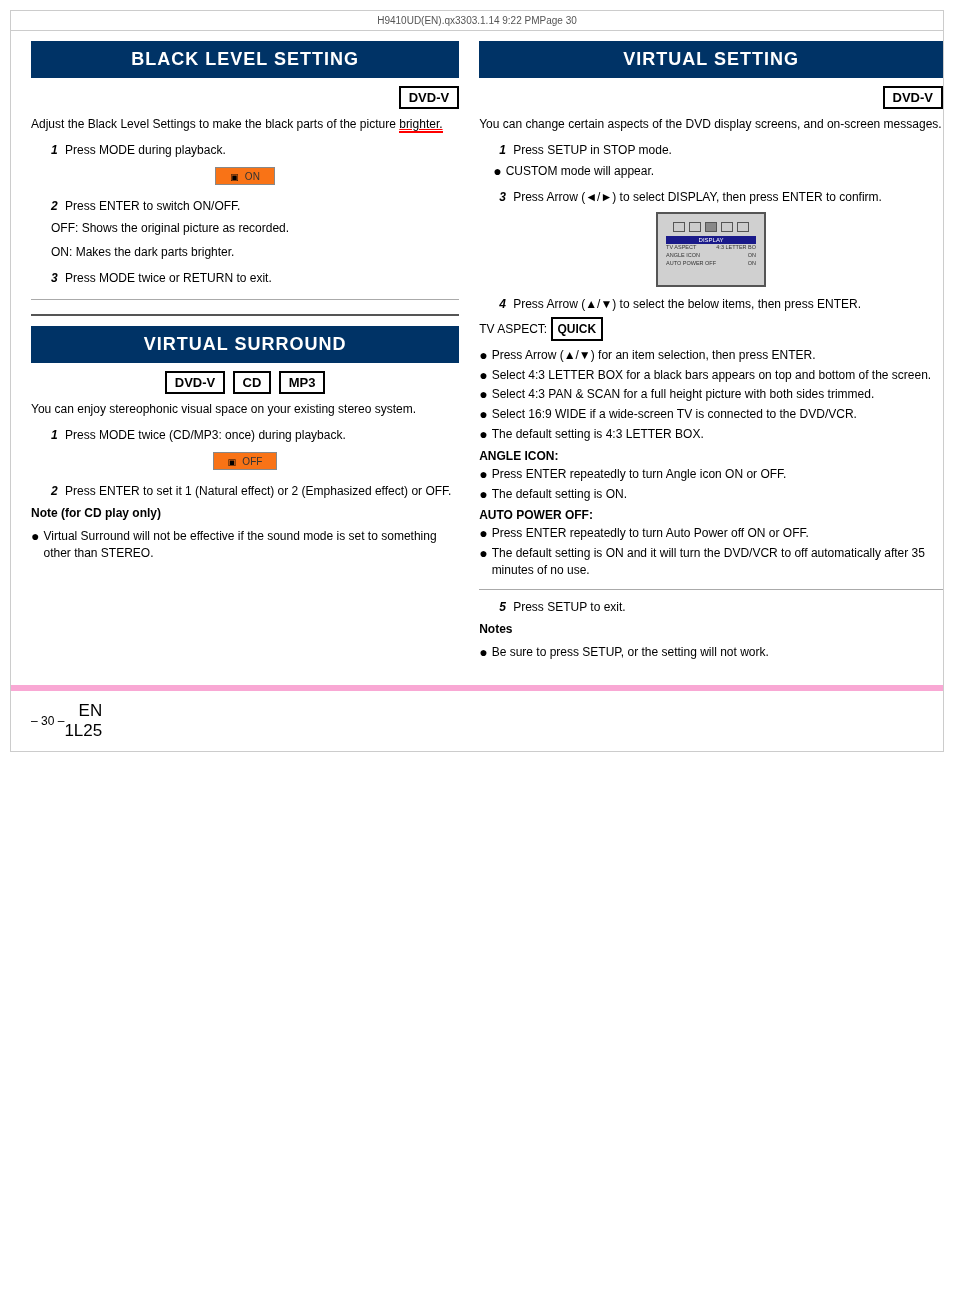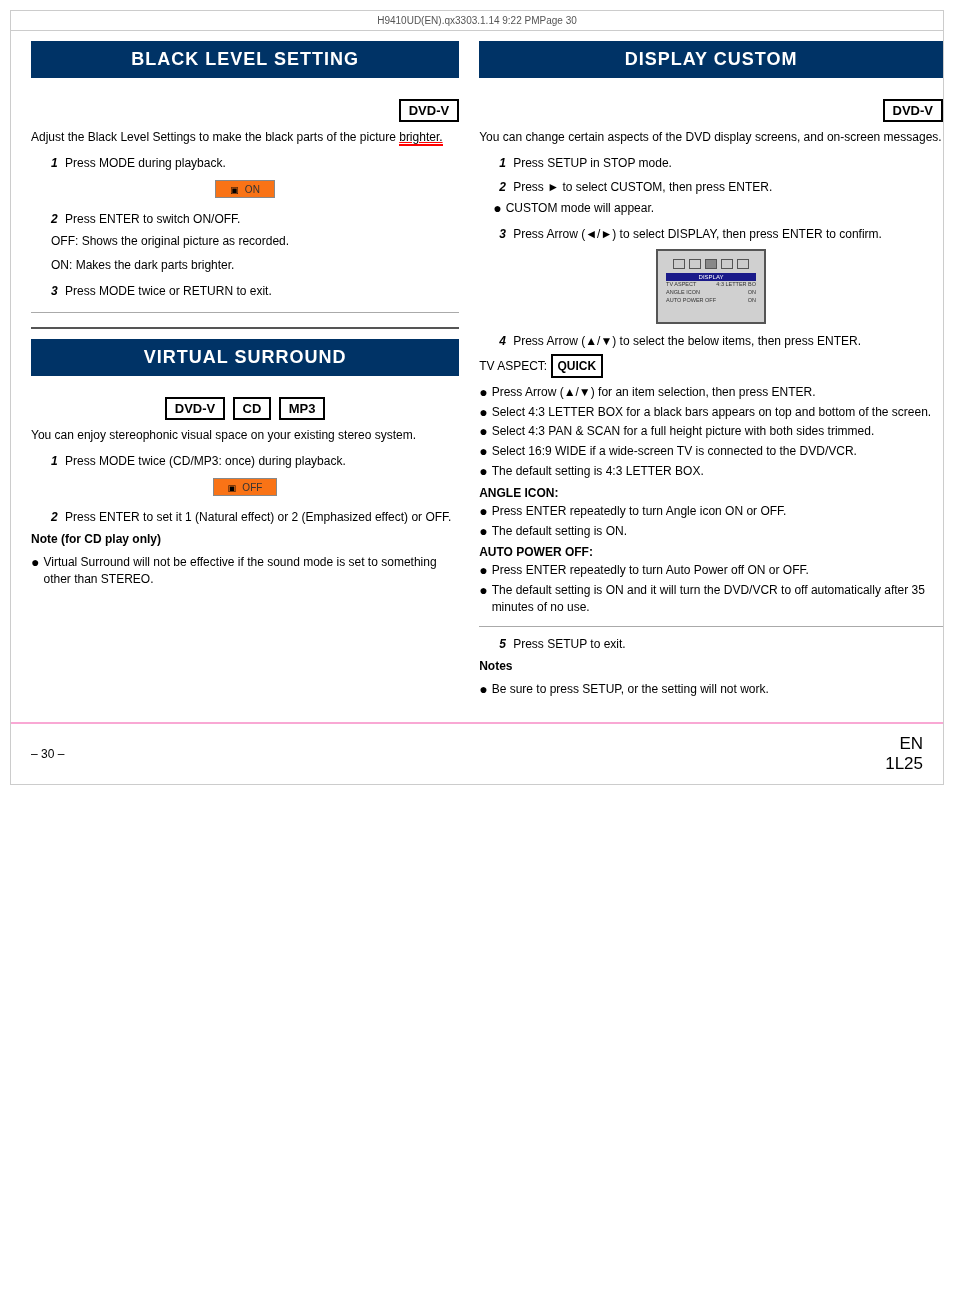--- a/index.html
+++ b/index.html
@@ -47,21 +47,21 @@
 
     
     .section-header {
       background: #003366;
       color: #fff;
       text-align: center;
       font-weight: bold;
       font-size: 18px;
       padding: 6px 22px;
       letter-spacing: 1px;
-      margin-bottom: 21px;
+      margin-bottom: 8px;
       border: 2px solid #003366;
     }
 
     
     .dvd-badge {
       display: inline-block;
       border: 2px solid #000;
       padding: 2px 8px;
       font-size: 13px;
       font-weight: bold;
@@ -203,25 +203,23 @@
       color: #333;
       padding: 2px 4px;
       line-height: 1.4;
     }
 
     
     .page-footer {
       text-align: center;
       padding: 10px 20px;
       font-size: 12px;
-      border-top: 2px solid #f9a8d4;
+      border-top: 6px solid #f9a8d4;
       display: flex;
-      justify-content: space-between;
       align-items: center;
-      gap: 27px;
     }
 
     .footer-right {
       font-size: 17px;
       text-align: right;
     }
 
     
     .virtual-section {
       border-top: 2px solid #555;
@@ -316,37 +314,33 @@
           <span class="bullet-dot">●</span>
           <span>Virtual Surround will not be effective if the sound mode is set to something other than STEREO.</span>
         </div>
       </div>
 
     </div>
 
     <div class="right-column">
 
       <div class="section-container">
-        <div class="section-header">DISPLAY CUSTOM</div>
+        <div class="section-header">VIRTUAL SETTING</div>
 
         <div class="clearfix">
           <div class="dvd-badge">DVD-V</div>
         </div>
 
         <p class="body-text">You can change certain aspects of the DVD display screens, and on-screen messages.</p>
 
         <div class="step">
           <span class="step-num">1</span>
           <span>Press SETUP in STOP mode.</span>
         </div>
 
-        <div class="step">
-          <span class="step-num">2</span>
-          <span>Press ► to select CUSTOM, then press ENTER.</span>
-        </div>
         <div class="bullet-item" style="margin-left:14px;">
           <span class="bullet-dot">●</span>
           <span>CUSTOM mode will appear.</span>
         </div>
 
         <div class="step">
           <span class="step-num">3</span>
           <span>Press Arrow (◄/►) to select DISPLAY, then press ENTER to confirm.</span>
         </div>
 

